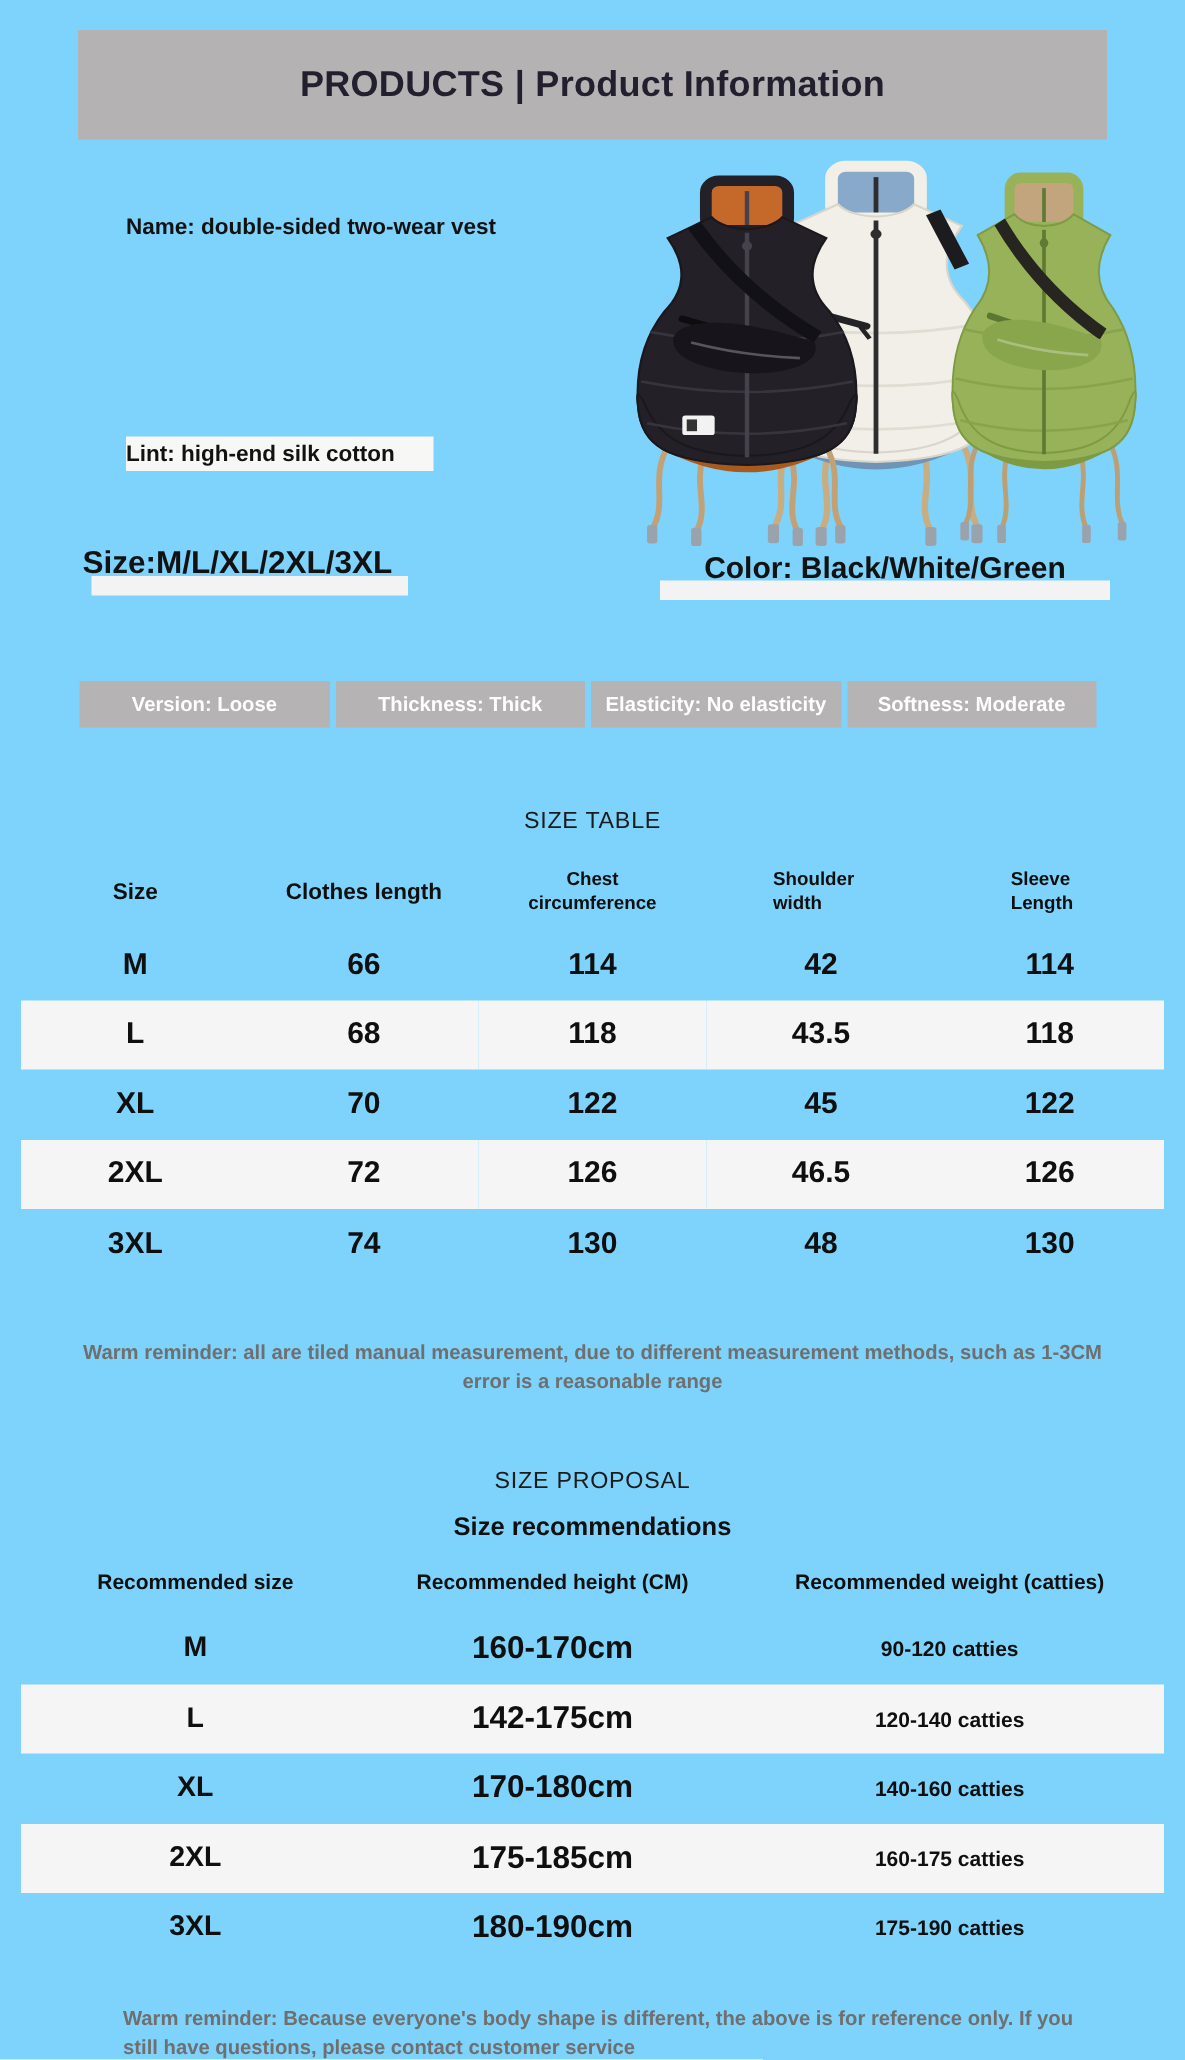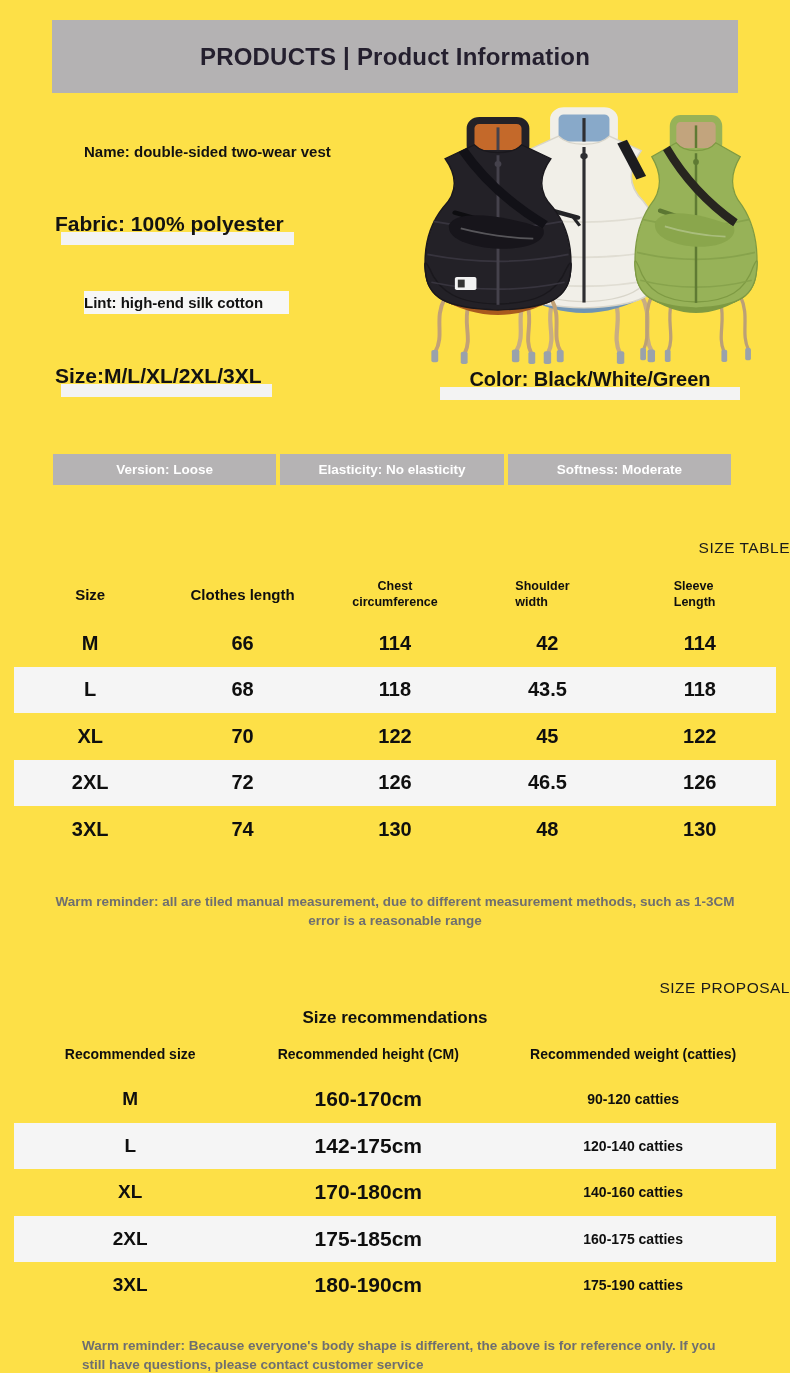--- a/index.html
+++ b/index.html
@@ -1,21 +1,21 @@
 <!DOCTYPE html>
 <html style="--header_bg: #b4b2b3; --header_text: #241f2e; --badge_bg: #b5b3b4; --badge_text: #ffffff; --stripe: #f5f5f5; --note_text: #6f6f6f;"><head>
 <meta charset="utf-8">
 <style>
   :root{
     --header_bg:#b4b2b3; --header_text:#241f2e; --badge_bg:#b5b3b4; --badge_text:#ffffff;
     --stripe:#f5f5f5; --note_text:#6f6f6f; --ink:#121212;
   }
   html,body{margin:0;padding:0;background:#ffffff;}
   body{font-family:"Liberation Sans", sans-serif; color:var(--ink);}
-  .page{position:relative;width:790px;height:1373px;background:#fde047;overflow:hidden;}
+  .page{position:relative;width:790px;height:1373px;background:#7dd3fc;overflow:hidden;}
 
   
   .header-bar{position:absolute;left:52px;top:20px;width:686px;height:73px;background:var(--header_bg);
     display:flex;align-items:center;justify-content:center;}
   .header-bar h1{margin:0;font-size:24px;font-weight:bold;color:var(--header_text);letter-spacing:.2px;}
 
   
   .txt{position:absolute;left:55px;white-space:nowrap;z-index:3;}
   .txt-sm{font-size:15px;font-weight:bold;margin-left:29px;}
   .txt-lg{font-size:21px;font-weight:bold;}
@@ -41,21 +41,21 @@
     font-size:20px;font-weight:bold;z-index:3;}
   .color-line::after{left:40px;right:40px;}
 
   
   .badges{position:absolute;left:53px;top:454px;width:678px;height:31px;display:flex;gap:4px;}
   .badge{flex:1;background:var(--badge_bg);color:var(--badge_text);font-size:13.5px;font-weight:bold;
     display:flex;align-items:center;justify-content:center;white-space:nowrap;}
 
   
   .sec-title{position:absolute;left:0;width:790px;text-align:center;font-size:17px;font-weight:bold;color:#101010;}
-  .sec-sub{position:absolute;left:0;width:790px;text-align:right;font-size:15.5px;font-weight:normal;color:#1b1b1b;letter-spacing:.5px;}
+  .sec-sub{position:absolute;left:0;width:790px;text-align:center;font-size:15.5px;font-weight:normal;color:#1b1b1b;letter-spacing:.5px;}
   .st-title{top:512px;} .st-sub{top:539px;}
   .rec-title{top:1008px;} .rec-sub{top:979px;}
 
   
   table{border-collapse:collapse;table-layout:fixed;position:absolute;left:14px;width:762px;}
   th,td{padding:0;text-align:center;vertical-align:middle;font-weight:bold;color:#0f0f0f;}
   tr.striped{background:var(--stripe);}
 
   .size-table{top:568px;}
   .size-table thead tr{height:52px;}
@@ -84,21 +84,20 @@
 </head>
 <body>
 
 <div class="page">
 
   <div class="header-bar">
     <h1>PRODUCTS | Product Information</h1>
   </div>
 
   <div class="txt txt-sm name-line">Name: double-sided two-wear vest</div>
-  <div class="txt txt-lg fabric-line ghost">Fabric: 100% polyester</div>
   <div class="txt txt-sm lint-line">Lint: high-end silk cotton</div>
   <div class="txt txt-lg sizes-line ghost">Size:M/L/XL/2XL/3XL</div>
 
   <div class="vest-image">
 
     <div class="vest vest-white" style="--body: #f1efe8; --outline: #d8d5ca; --lining: #88a9c9; --hem: #6f94b4; --string: #c8ad83; --zip: #2e2e31; --pocket: #232326; --bag: #e7e4da; --strap: #1c1c1f; --quilt: #dfdcd1;">
       <svg viewBox="0 0 200 292" preserveAspectRatio="none">
         <g stroke="var(--string)" stroke-width="4" fill="none" stroke-linecap="round">
           <path d="M46,216 C34,240 46,258 36,278"></path>
             <path d="M70,224 C64,246 74,262 66,280"></path>
@@ -228,20 +227,21 @@
           <rect x="59" y="195" width="7" height="9" fill="#333"></rect>
         </g>
       </svg>
     </div>
   </div>
 
   <div class="color-line ghost">Color: Black/White/Green</div>
 
   <div class="badges">
     <div class="badge">Version: Loose</div>
+    <div class="badge">Thickness: Thick</div>
     <div class="badge">Elasticity: No elasticity</div>
     <div class="badge">Softness: Moderate</div>
   </div>
 
   <div class="sec-sub st-sub">SIZE TABLE</div>
 
   <table class="size-table">
     <colgroup>
         <col style="width:20%">
         <col style="width:20%">

